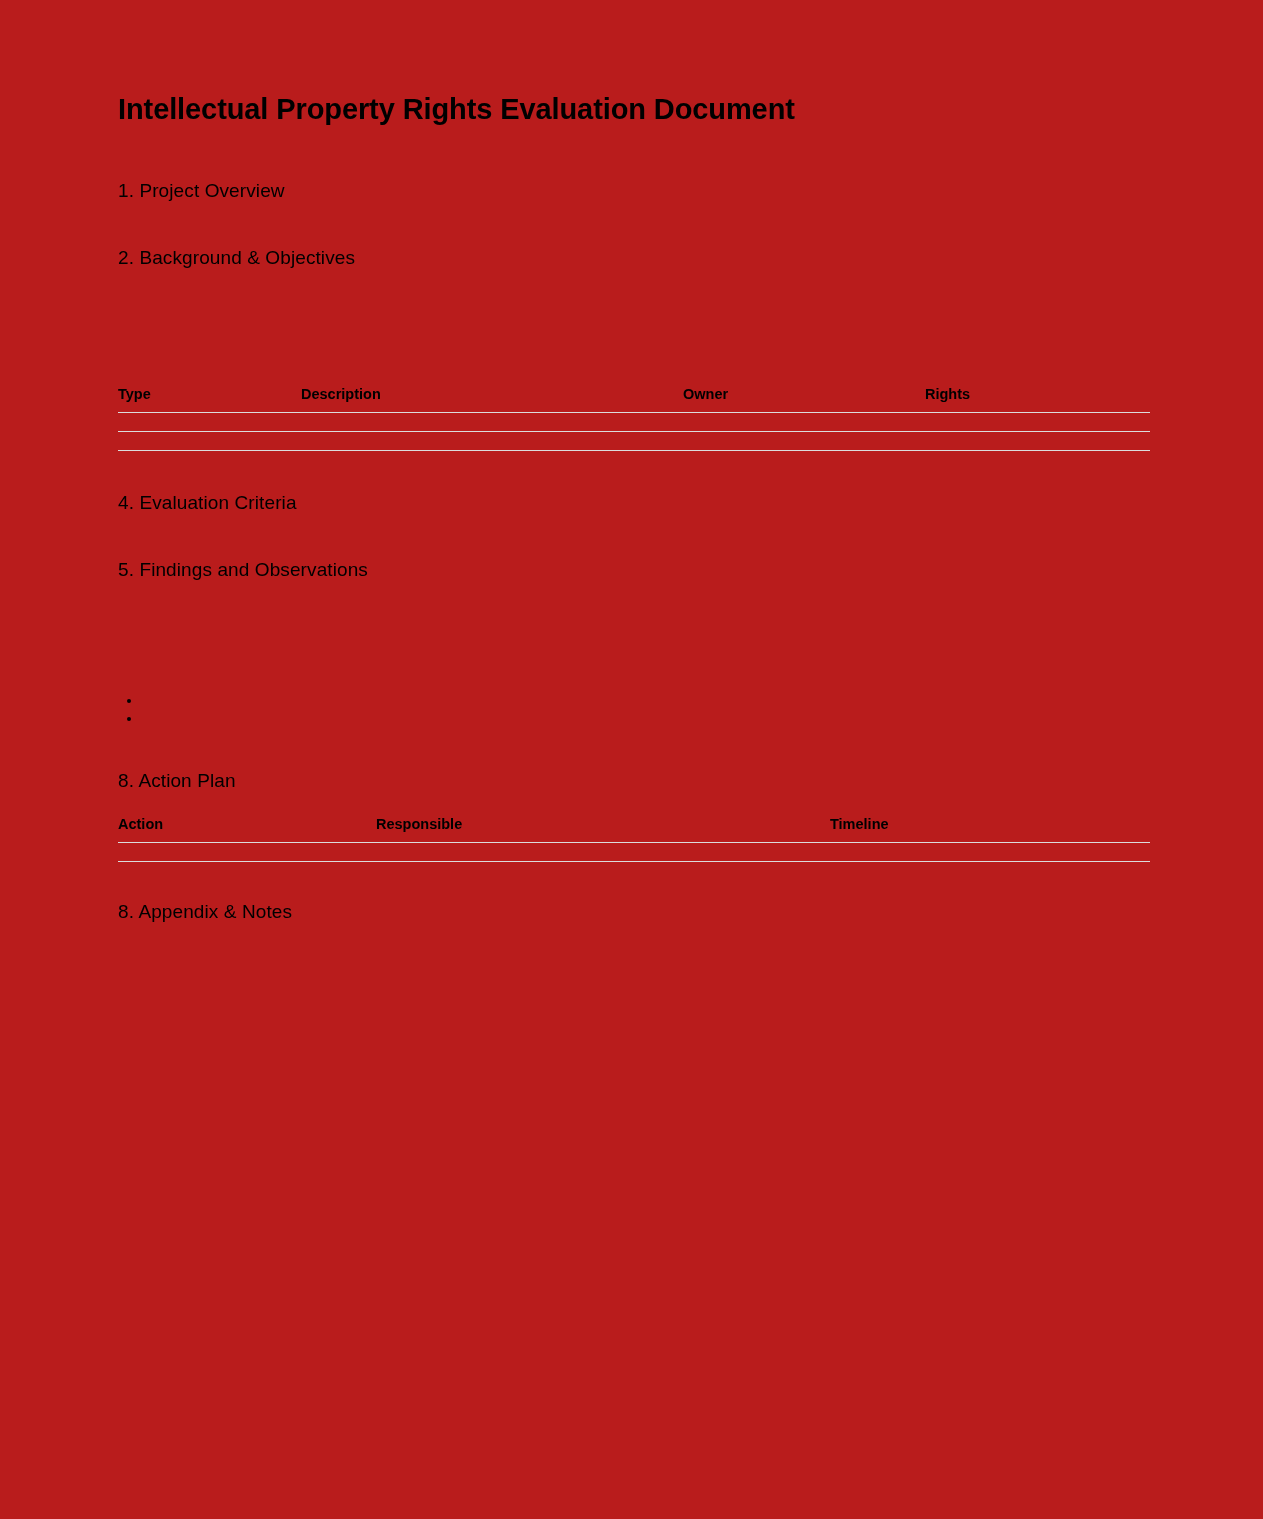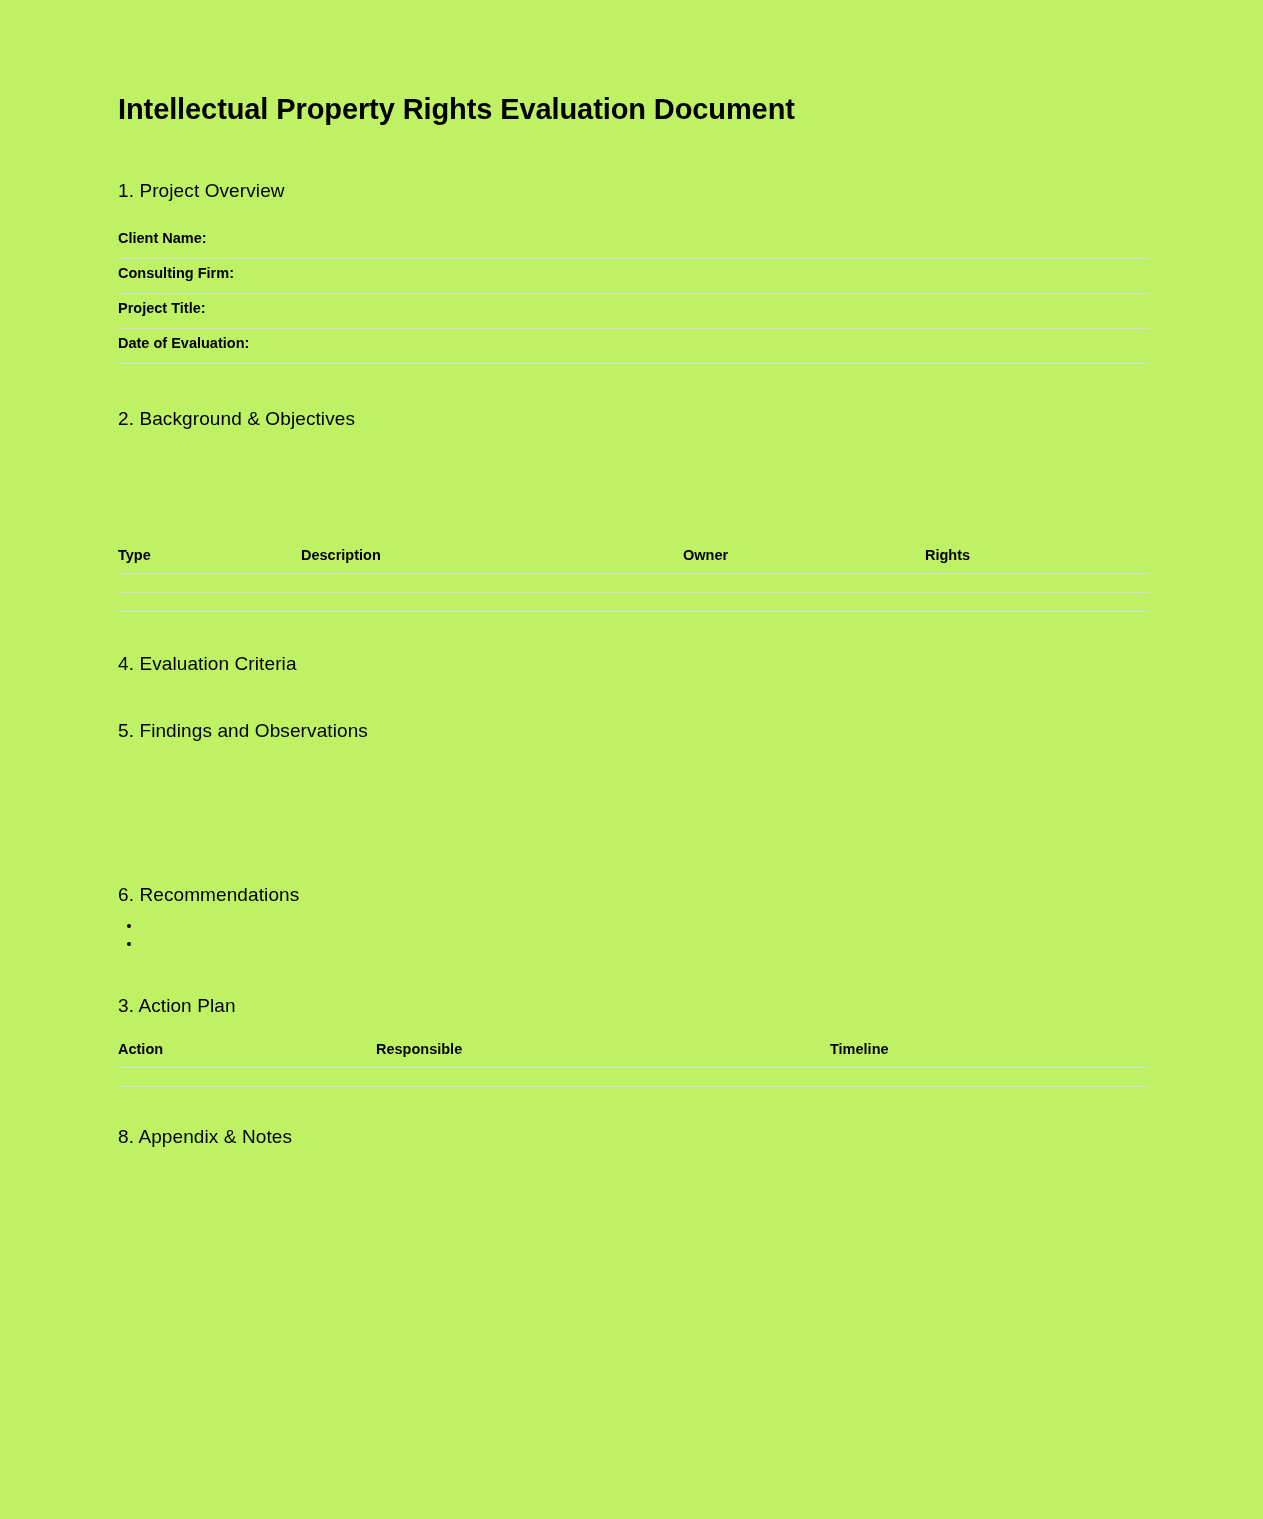--- a/index.html
+++ b/index.html
@@ -11,21 +11,21 @@
     width: 1263px;
     height: 1519px;
     font-family: "Liberation Sans", sans-serif;
     color: #000000;
     -webkit-font-smoothing: antialiased;
   }
   .page {
     position: relative;
     width: 1263px;
     height: 1519px;
-    background: #bef264;
+    background: #b91c1c;
     box-sizing: border-box;
     padding: 0;
     overflow: hidden;
   }
   .content {
     position: absolute;
     left: 118px;
     top: 0;
     width: 1032px;
   }
@@ -165,44 +165,20 @@
 </head>
 <body>
 
 <div class="page">
   <div class="content">
 
     <h1 class="doc-title">Intellectual Property Rights Evaluation Document</h1>
 
     <h2 class="section-heading sec1-h">1. Project Overview</h2>
 
-    <table class="doc-table overview-table">
-      <colgroup>
-        <col class="ov-col-label">
-        <col class="ov-col-value">
-      </colgroup>
-      <tbody>
-        <tr>
-          <td>Client Name:</td>
-          <td class="value-cell"></td>
-        </tr>
-        <tr>
-          <td>Consulting Firm:</td>
-          <td class="value-cell"></td>
-        </tr>
-        <tr>
-          <td>Project Title:</td>
-          <td class="value-cell"></td>
-        </tr>
-        <tr>
-          <td>Date of Evaluation:</td>
-          <td class="value-cell"></td>
-        </tr>
-      </tbody>
-    </table>
 
     <h2 class="section-heading sec2-h">2. Background &amp; Objectives</h2>
     <div class="empty-body h-bg"></div>
 
 
     <table class="doc-table ip-table">
       <colgroup>
         <col class="ip-col-type">
         <col class="ip-col-desc">
         <col class="ip-col-owner">
@@ -230,27 +206,26 @@
           <td></td>
         </tr>
       </tbody>
     </table>
 
     <h2 class="section-heading sec4-h">4. Evaluation Criteria</h2>
 
     <h2 class="section-heading sec5-h">5. Findings and Observations</h2>
     <div class="empty-body h-find"></div>
 
-    <h2 class="section-heading sec6-h">6. Recommendations</h2>
     <ul class="doc-list empty-list">
       <li></li>
       <li></li>
     </ul>
 
-    <h2 class="section-heading sec7-h">3. Action Plan</h2>
+    <h2 class="section-heading sec7-h">8. Action Plan</h2>
 
     <table class="doc-table action-table">
       <colgroup>
         <col class="ac-col-action">
         <col class="ac-col-resp">
         <col class="ac-col-time">
       </colgroup>
       <thead>
         <tr>
           <th>Action</th>

